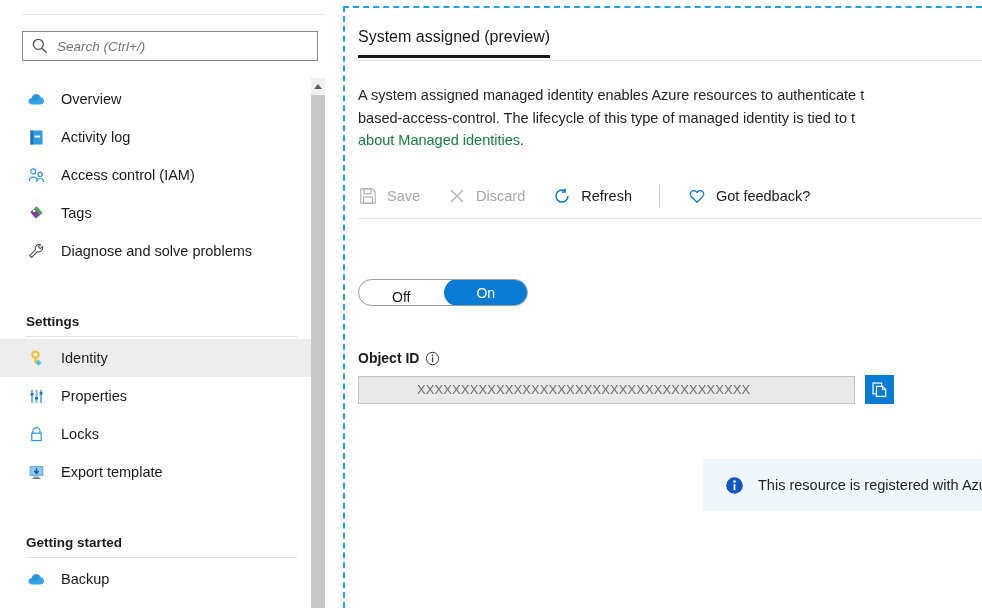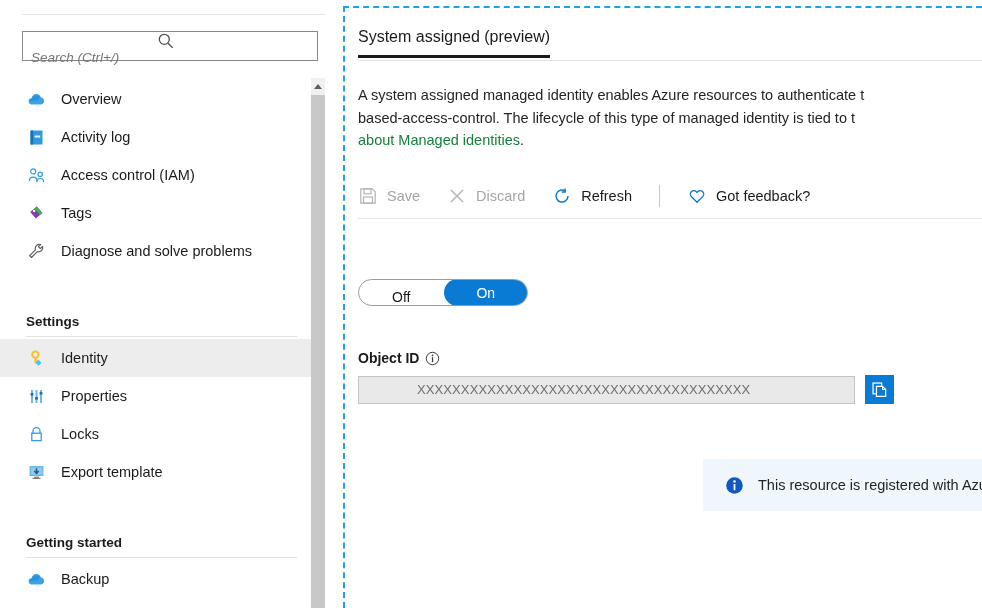--- a/index.html
+++ b/index.html
@@ -36,21 +36,20 @@
 
   .search-wrap {
     position: absolute;
     left: 22px; top: 31px;
     width: 296px; height: 30px;
     border: 1px solid #8a8886;
     background: #ffffff;
     display: flex;
     align-items: center;
     padding: 0 8px;
-    flex-direction: column;
   }
   .search-ico { width: 18px; height: 18px; flex: 0 0 18px; margin-right: 8px; }
   .search-input {
     border: 0; outline: 0; background: transparent;
     font-family: "Liberation Sans", sans-serif;
     font-size: 13.5px;
     font-style: italic;
     color: #6f6f6f;
     width: 100%;
     padding: 0;

